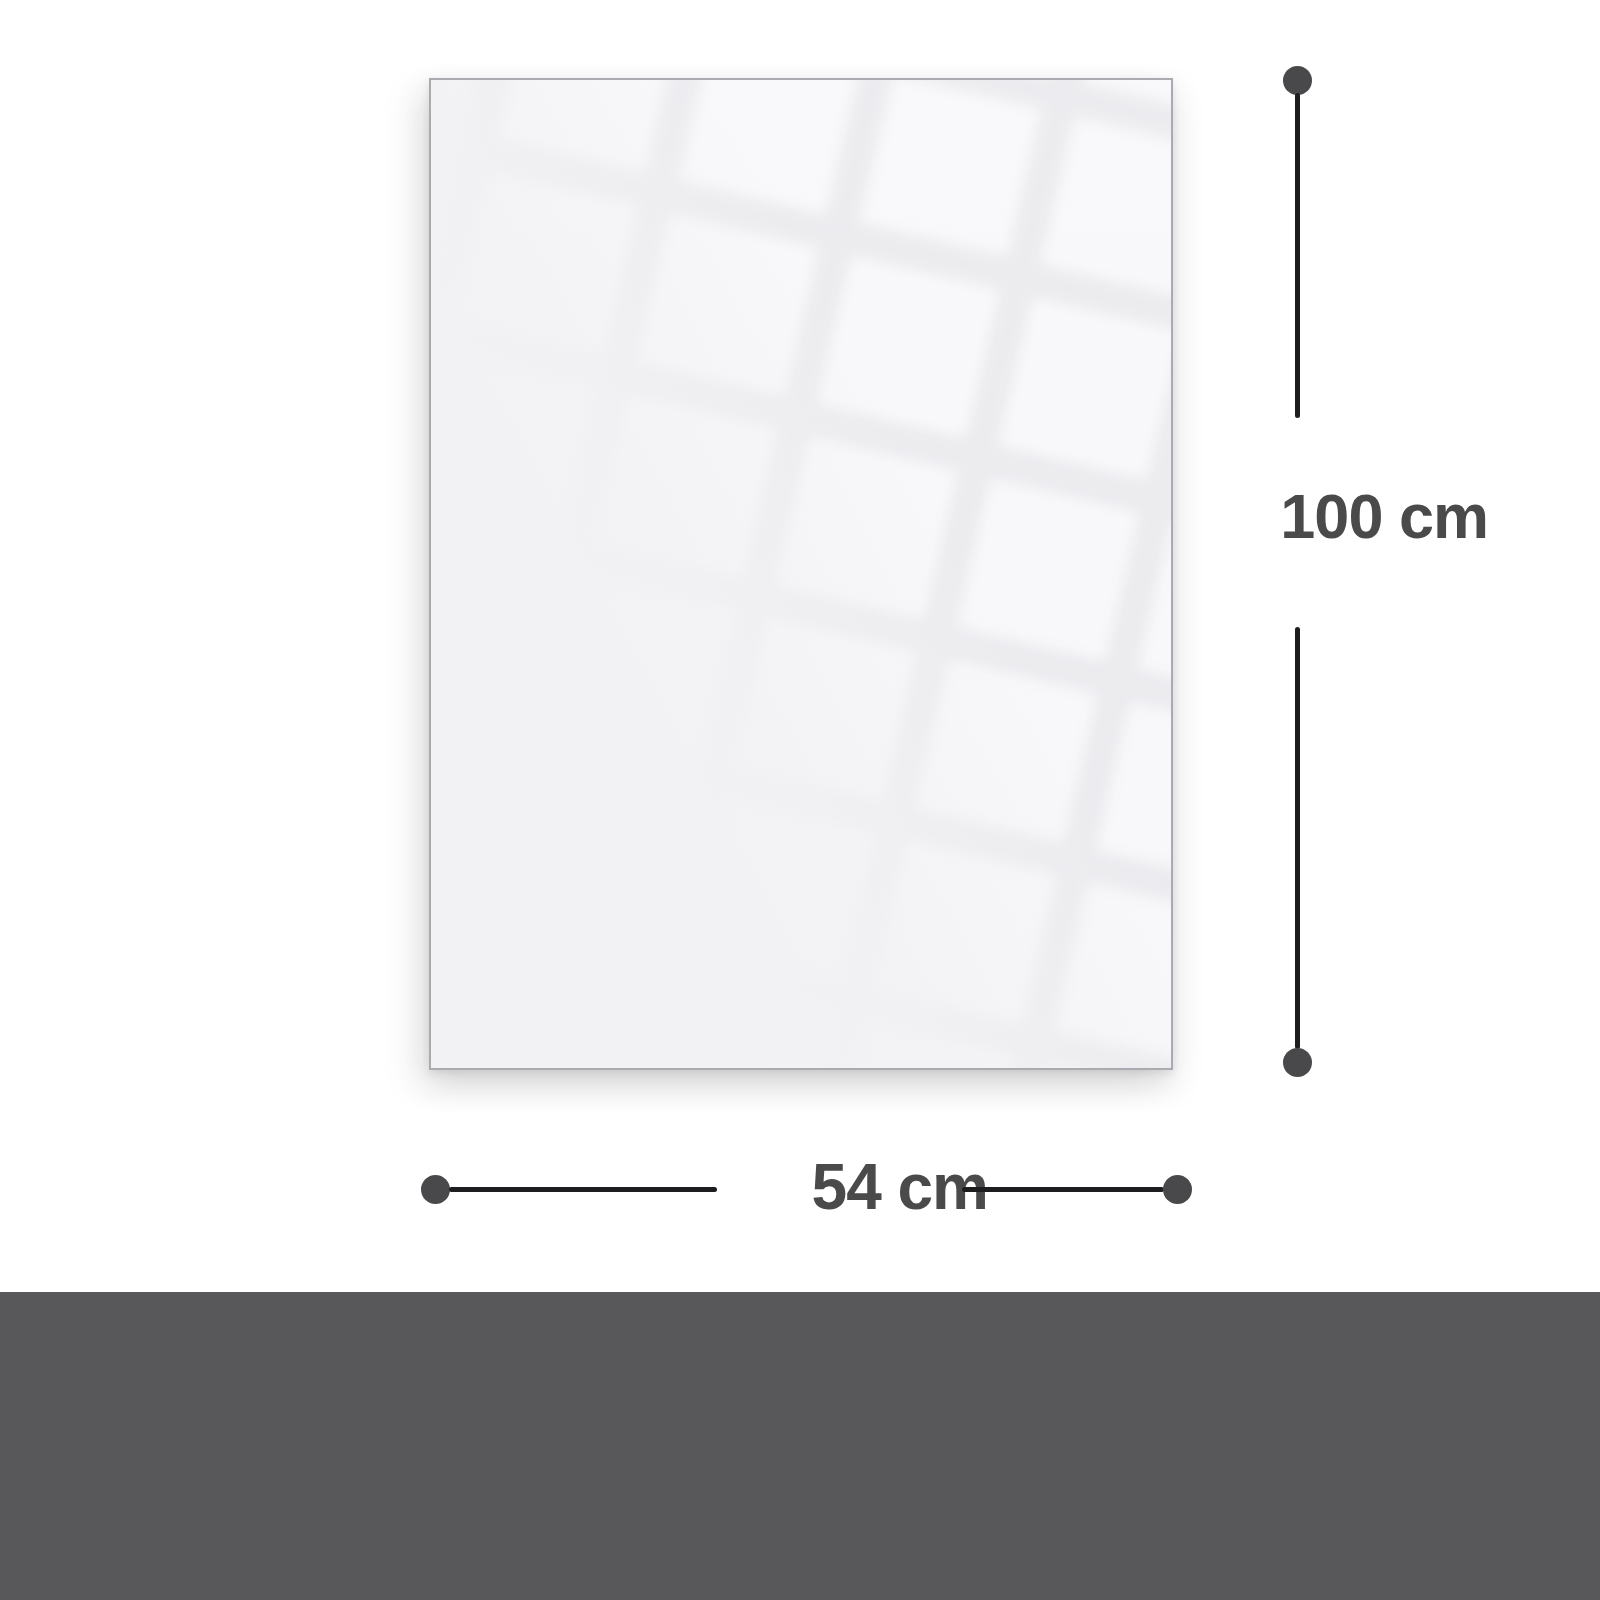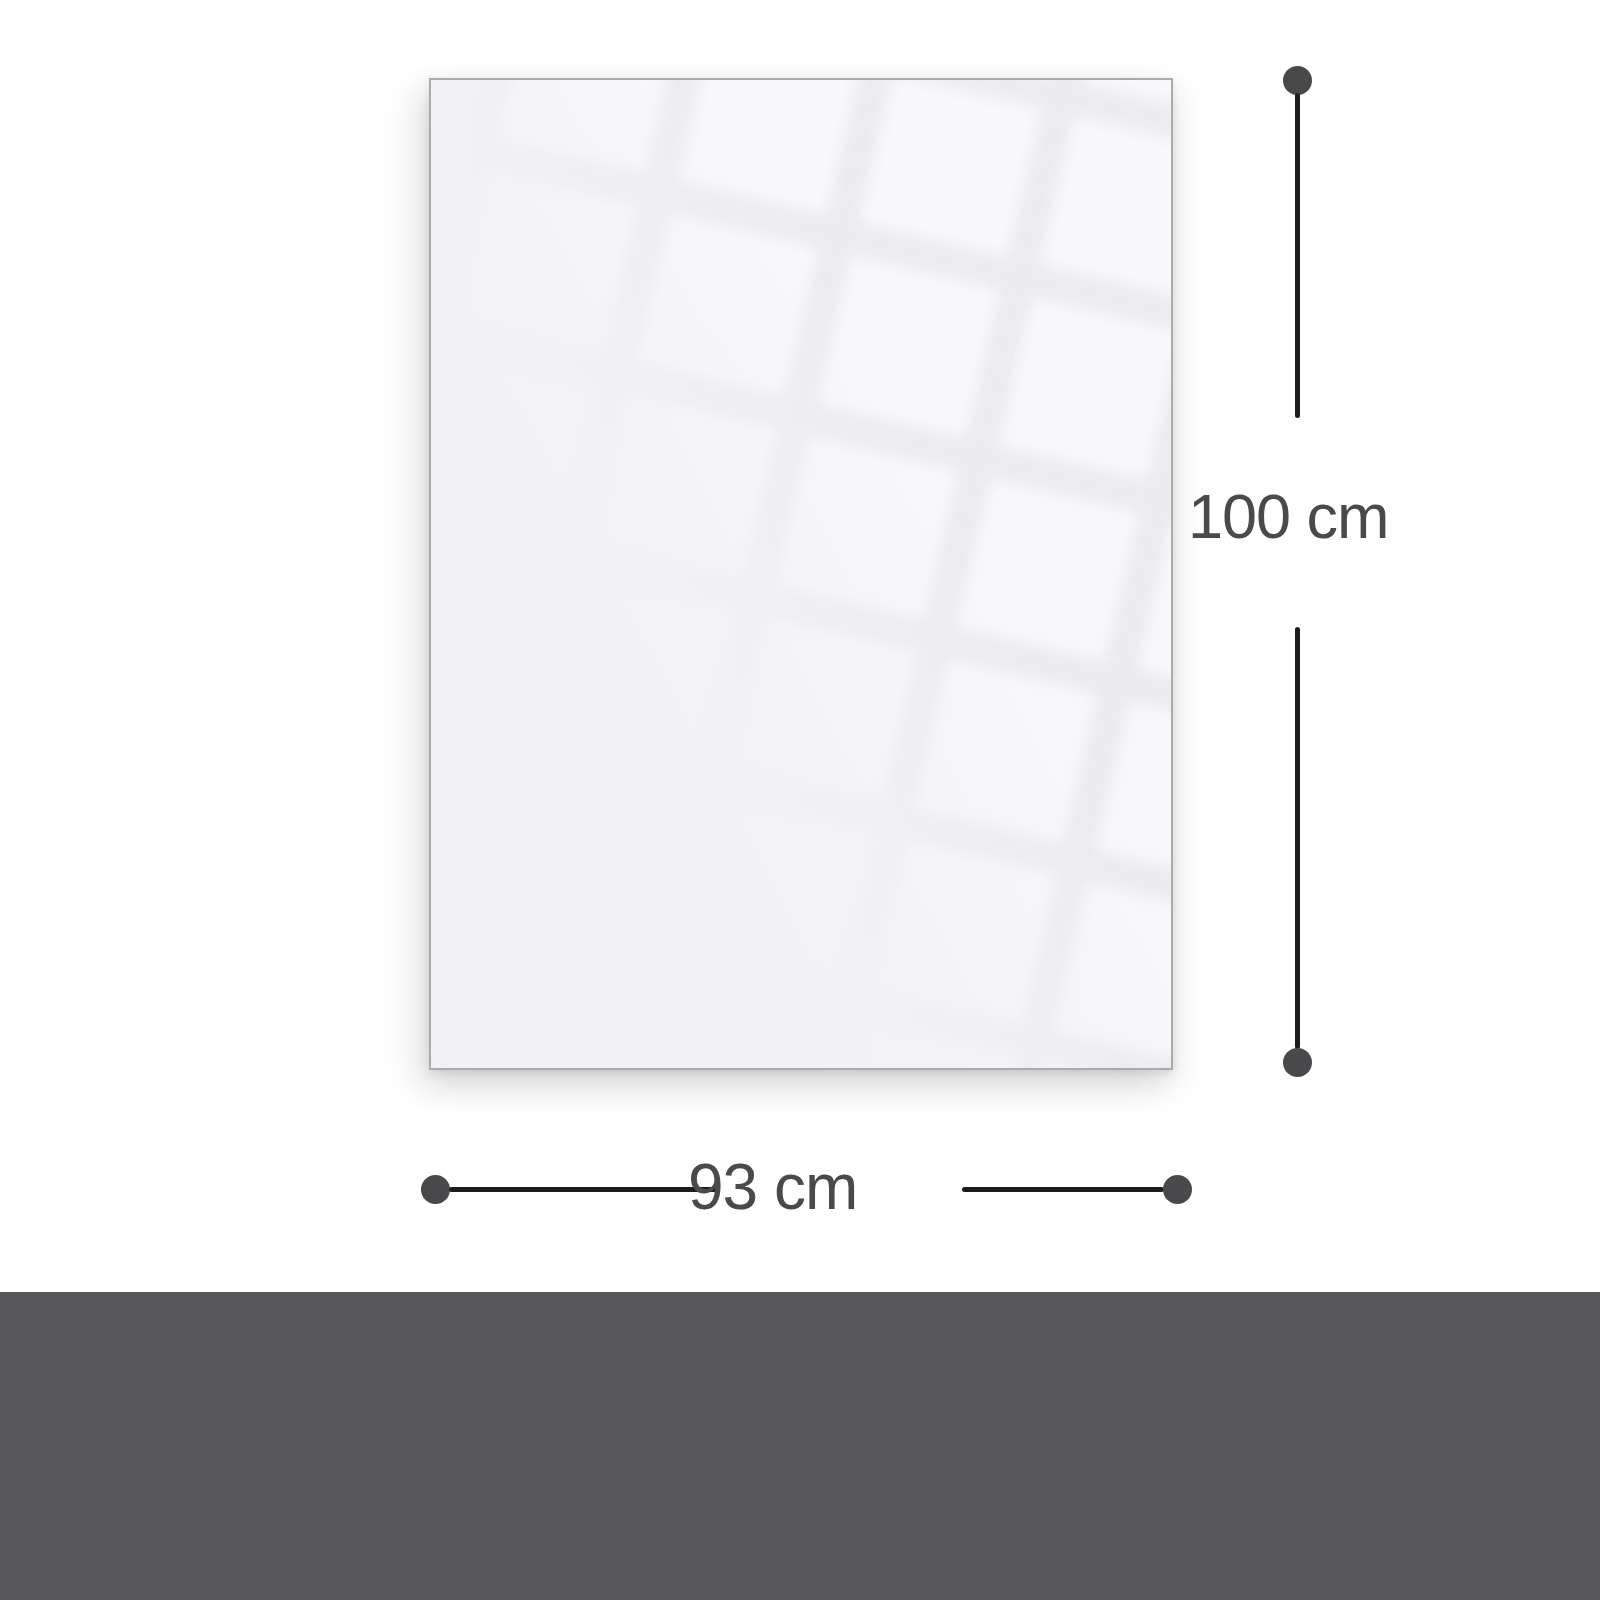--- a/index.html
+++ b/index.html
@@ -70,23 +70,23 @@
   .dim-dot {
     position: absolute;
     width: 29px;
     height: 29px;
     border-radius: 50%;
     background: var(--dimension-dot, #49494c);
   }
   .dim-label {
     position: absolute;
     color: var(--dimension-text, #4a4a4b);
-    font-weight: normal;
+    font-weight: bold;
     white-space: nowrap;
-    text-align: left;
+    text-align: right;
     line-height: 1;
     letter-spacing: -1px;
   }
   .dim-label-height {
     left: 1188px;
     top: 485px;
     width: 300px;
     font-size: 63px;
   }
   .dim-label-width {
@@ -130,21 +130,21 @@
   <div class="dim-dot v-dot-top"></div>
   <div class="dim-segment v-seg-top"></div>
   <div class="dim-label dim-label-height">100 cm</div>
   <div class="dim-segment v-seg-bottom"></div>
   <div class="dim-dot v-dot-bottom"></div>
 </div>
 
 <div>
   <div class="dim-dot h-dot-left"></div>
   <div class="dim-segment h-seg-left"></div>
-  <div class="dim-label dim-label-width">93 cm</div>
+  <div class="dim-label dim-label-width">54 cm</div>
   <div class="dim-segment h-seg-right"></div>
   <div class="dim-dot h-dot-right"></div>
 </div>
 
 <div class="footer">
   
   
 </div>
 
 </body></html>

